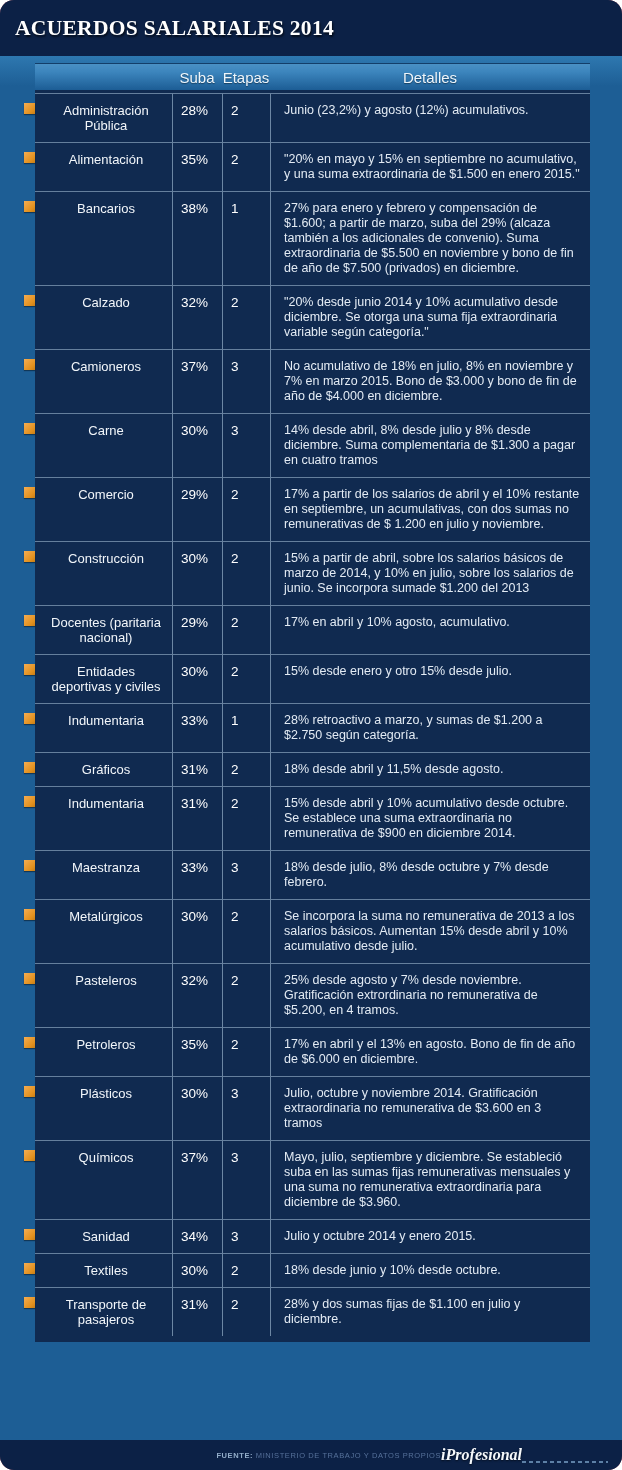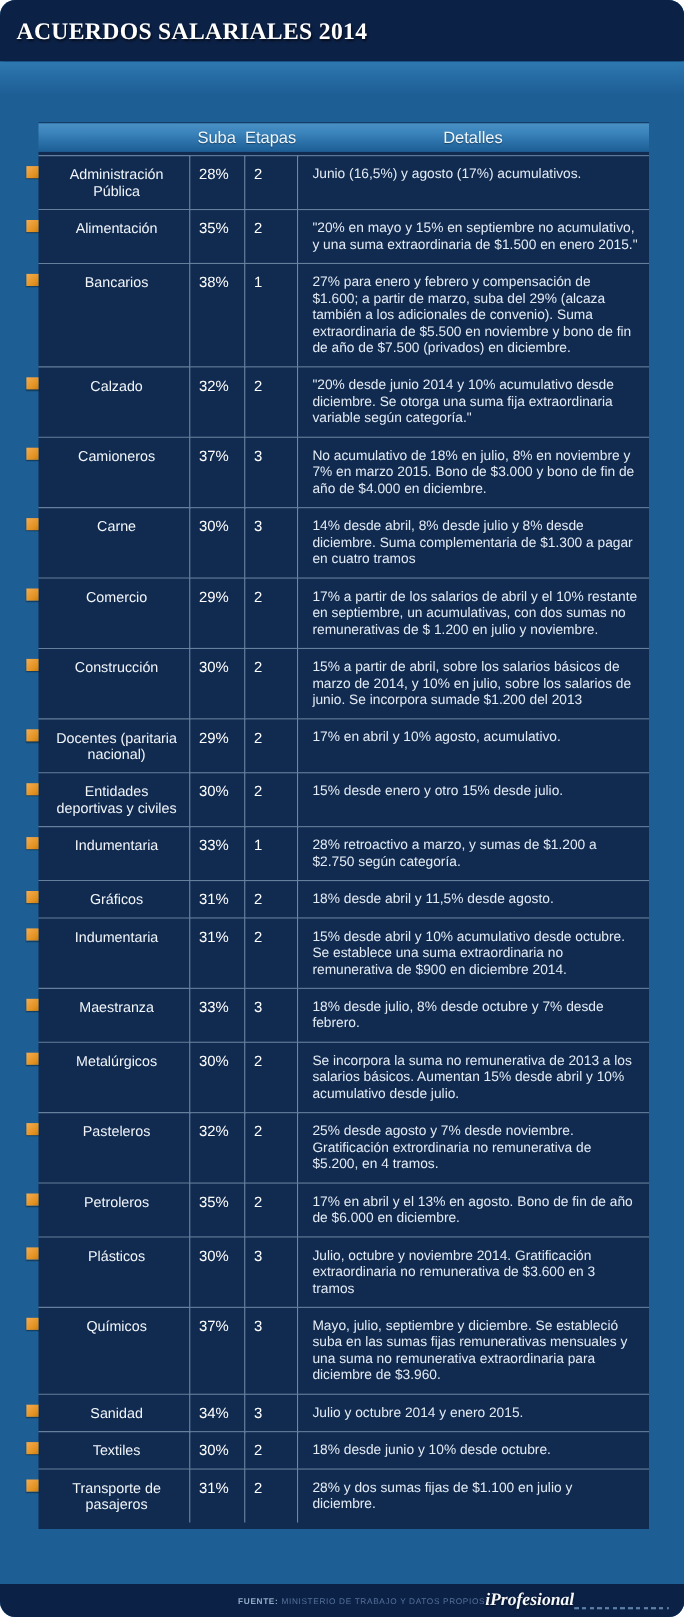--- a/index.html
+++ b/index.html
@@ -1,20 +1,20 @@
 <!DOCTYPE html>
 <html><head>
 <meta charset="utf-8">
 <style>
   html,body{margin:0;padding:0;background:#ffffff;}
   body{width:622px;height:1470px;font-family:"Liberation Sans",sans-serif;}
   .card{
     position:relative;width:622px;height:1470px;box-sizing:border-box;
     border-radius:14px;overflow:hidden;display:flex;flex-direction:column;
-    background:#0369a1;
+    background:#b91c1c;
     box-shadow:inset 0 0 0 3px rgba(130,175,210,0.45);
   }
   
   .title-band{
     height:56px;flex:0 0 56px;background:#0c2146;display:flex;align-items:center;
     padding-left:15px;box-sizing:border-box;
   }
   .title-band h1{
     margin:0;font-family:"Liberation Serif",serif;font-weight:bold;
     font-size:21.5px;color:#ffffff;letter-spacing:0.3px;
@@ -25,21 +25,20 @@
     flex:1 1 auto;box-sizing:border-box;
     background:linear-gradient(#2e78b0 0px,#1d5e95 30px,#1d5e95 100%);
     padding:7px 32px 0 35px;
   }
   .grid-row{display:grid;grid-template-columns:137px 50px 48px 1fr;}
   
   .thead{
     height:26px;align-items:center;
     background:linear-gradient(#4a90c4 0px,#3c85bd 8px,#1c5d95 26px);
     border-top:1px solid rgba(10,30,60,0.5);
-    margin-top:48px;
   }
   .thead .hcell{
     text-align:center;color:#eef6fc;font-size:15px;
     text-shadow:0 1px 1px rgba(0,0,0,0.4);
   }
   
   .tbody{
     background:#102a50;padding-top:3px;padding-bottom:6px;
   }
   .trow{position:relative;}
@@ -98,21 +97,21 @@
     </div>
 
     <div class="tbody" id="tbody">
       <div class="grid-row trow">
         <div class="cell sector">
           <span class="bullet"></span>
           <span class="sector-text">Administración Pública</span>
         </div>
         <div class="cell suba">28%</div>
         <div class="cell etapas">2</div>
-        <div class="cell detalles">Junio (16,5%) y agosto (17%) acumulativos.</div>
+        <div class="cell detalles">Junio (23,2%) y agosto (12%) acumulativos.</div>
       </div>
 
       <div class="grid-row trow">
         <div class="cell sector">
           <span class="bullet"></span>
           <span class="sector-text">Alimentación</span>
         </div>
         <div class="cell suba">35%</div>
         <div class="cell etapas">2</div>
         <div class="cell detalles">"20% en mayo y 15% en septiembre no acumulativo, y una suma extraordinaria de $1.500 en enero 2015."</div>

